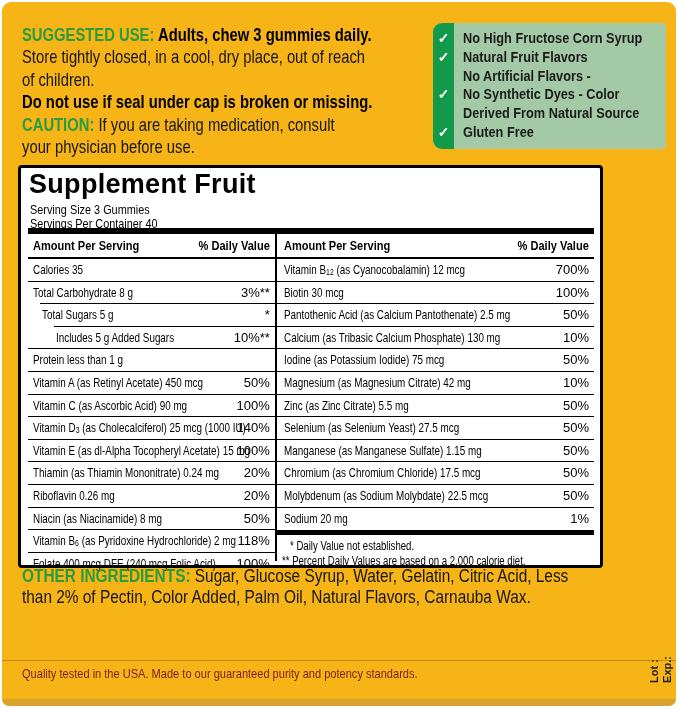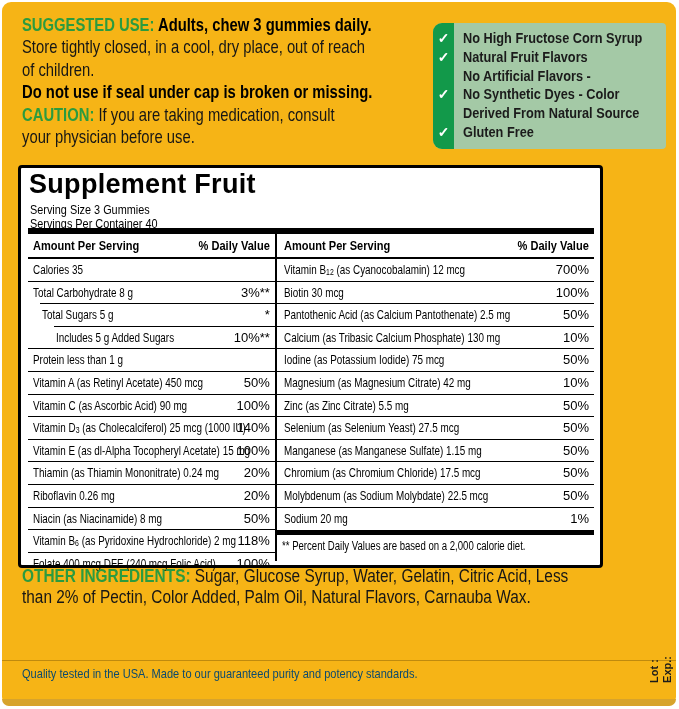--- a/index.html
+++ b/index.html
@@ -7,21 +7,21 @@
   .label{position:absolute;left:2px;top:2px;right:3px;bottom:3px;background:#F6B416;border-radius:9px;}
   .cx{display:inline-block;white-space:nowrap;transform-origin:0 50%;}
   .cx76{transform:scaleX(.76);} .cx78{transform:scaleX(.78);} .cx80{transform:scaleX(.8);}
   .cx85{transform:scaleX(.85);} .cx88{transform:scaleX(.88);}
   .cxr{transform-origin:100% 50%;}
   .green{color:#2B9B3F;font-weight:bold;}
   .bold{font-weight:bold;color:#000;}
   .blk{color:#161616;}
 
   
-  .usage{position:absolute;left:20px;top:12px;font-size:18.5px;line-height:22.4px;color:#161616;}
+  .usage{position:absolute;left:20px;top:22px;font-size:18.5px;line-height:22.4px;color:#161616;}
 
   
   .claims{position:absolute;left:431px;top:21px;width:233px;background:#A4C9A6;
     border-radius:9px 4px 4px 9px;padding:6px 0 7px 0;}
   .claims .strip{position:absolute;left:0;top:0;bottom:0;width:21px;background:#12994A;
     border-radius:9px 0 0 9px;}
   .claim{position:relative;padding-left:30px;z-index:1;font-weight:bold;color:#1b1b1b;
     font-size:15px;line-height:18.8px;}
   .claim .ck{position:absolute;left:0;top:0;width:21px;text-align:center;color:#fff;
     font-size:14px;font-weight:bold;}
@@ -50,21 +50,21 @@
   .frow.i1{margin-left:12px;} .frow.i1 .nm{left:2px;}
   .frow.i2{margin-left:26px;} .frow.i2 .nm{left:2px;}
   .vsub{font-size:.7em;position:relative;top:1px;}
   .fnotes{padding-top:4px;font-size:12.3px;line-height:14.5px;}
   .fnote1{padding-left:13px;} .fnote2{padding-left:5px;}
 
   
   .other{position:absolute;left:20px;top:564px;font-size:17.5px;line-height:20.5px;color:#161616;}
   .dist{position:absolute;left:20px;top:622px;font-size:17.5px;line-height:20.5px;color:#161616;}
   .divider{position:absolute;left:0;right:0;top:658px;height:1px;background:rgba(90,60,0,.35);}
-  .quality{position:absolute;left:20px;top:664px;font-size:13px;color:#0c4a6e;}
+  .quality{position:absolute;left:20px;top:664px;font-size:13px;color:#7f1d1d;}
   .lotexp{position:absolute;right:2px;bottom:24px;transform:rotate(-90deg);transform-origin:50% 50%;
     font-size:11px;font-weight:bold;color:#1b1b1b;line-height:12.5px;}
   .bottom-strip{position:absolute;left:0;right:0;bottom:0;height:7px;background:#D7A32C;border-radius:0 0 9px 9px;}
 </style>
 </head>
 <body>
 
 <div class="label">
 
   <div class="usage">
@@ -220,20 +220,21 @@
               <span class="nm cx cx76">Molybdenum (as Sodium Molybdate)  22.5 mcg</span>
               <span class="dv">50%</span>
             </div>
             <div class="frow">
               <span class="nm cx cx76">Sodium  20 mg</span>
               <span class="dv">1%</span>
             </div>
           </div>
         <div class="tbar2"></div>
         <div class="fnotes">
+          <div class="fnote1"><span class="cx cx78">* Daily Value not established.</span></div>
           <div class="fnote2"><span class="cx cx78">** Percent Daily Values are based on a 2,000 calorie diet.</span></div>
         </div>
       </div>
     </div>
   </div>
 
   <div class="other">
     <div><span class="cx cx88"><span class="green">OTHER INGREDIENTS:</span><span class="blk"> </span><span class="blk">Sugar, Glucose Syrup, Water, Gelatin, Citric Acid, Less</span></span></div>
     <div><span class="cx cx88 blk">than 2% of Pectin, Color Added, Palm Oil, Natural Flavors, Carnauba Wax.</span></div>
   </div>

